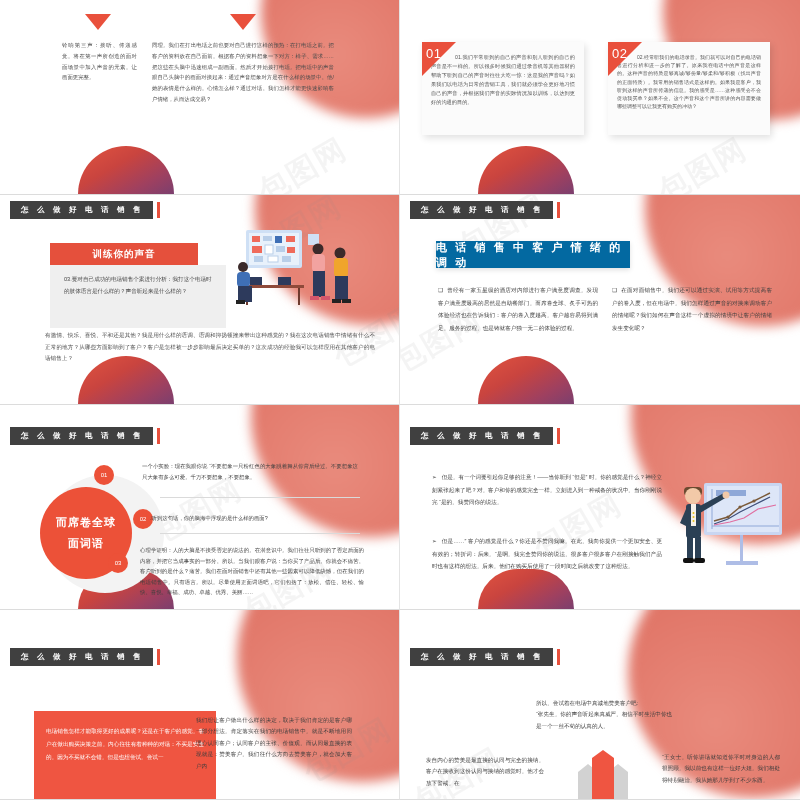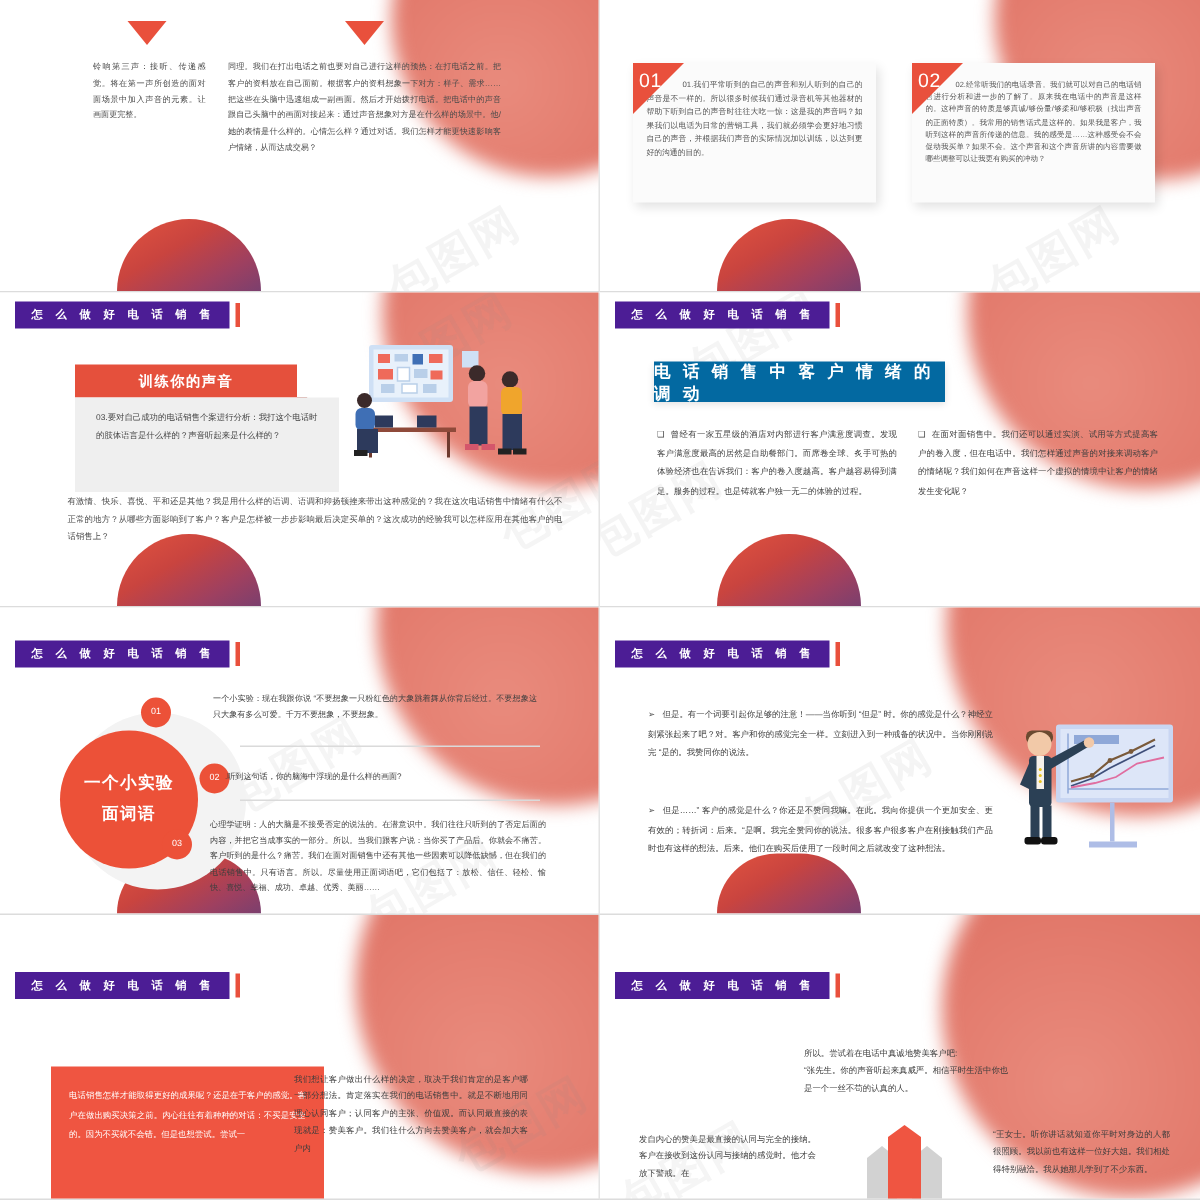--- a/index.html
+++ b/index.html
@@ -20,21 +20,21 @@
       filter:blur(6px);pointer-events:none;}
   .bottom-dome{position:absolute;border-radius:999px 999px 0 0;
       background:linear-gradient(150deg,#e3543f 0%,#c9443f 40%,#9e4060 75%,#7b3f6e 100%);
       pointer-events:none;}
   .wm{position:absolute;opacity:.085;color:#8a8a8a;font-size:30px;font-weight:700;
       transform:rotate(-30deg);letter-spacing:2px;pointer-events:none;
       font-family:"DejaVu Sans",sans-serif;white-space:nowrap;}
 
   
   .tag-wrap{position:absolute;display:flex;align-items:center;gap:4px;}
-  .tag{background:#4c1d95;color:#fff;font-size:7.5px;letter-spacing:3.2px;
+  .tag{background:#404040;color:#fff;font-size:7.5px;letter-spacing:3.2px;
        padding:5px 9px 5px 11px;font-weight:600;line-height:1;}
   .tag-bar{width:3.5px;height:16px;background:#e9503c;}
 
   
   .tri{width:0;height:0;border-left:13px solid transparent;border-right:13px solid transparent;
        border-top:16px solid #e9503c;position:absolute;}
   .col-text{position:absolute;color:#4a4a4a;line-height:2.0;}
 
   
   .s2-title{position:absolute;top:6px;left:0;right:0;text-align:center;
@@ -210,21 +210,21 @@
       <div class="wm" style="left:150px;top:85px;">包图网</div>
       <div class="wm" style="left:240px;top:165px;">包图网</div>
 
       <div class="tag-wrap" style="left:10px;top:22px;">
         <span class="tag">怎 么 做 好 电 话 销 售</span>
         <span class="tag-bar"></span>
       </div>
 
       <div class="ghost" style="left:46px;top:70px;width:118px;height:118px;"></div>
       <div class="bigcircle" style="left:40px;top:82px;width:92px;height:92px;">
-        <span>一个小实验</span>
+        <span>而席卷全球</span>
         <span>面词语</span>
       </div>
 
       <div class="numdot" style="left:94px;top:60px;width:20px;height:20px;">
         <span>01</span>
       </div>
       <div class="numdot" style="left:133px;top:104px;width:20px;height:20px;">
         <span>02</span>
       </div>
       <div class="numdot" style="left:108px;top:148px;width:20px;height:20px;">

